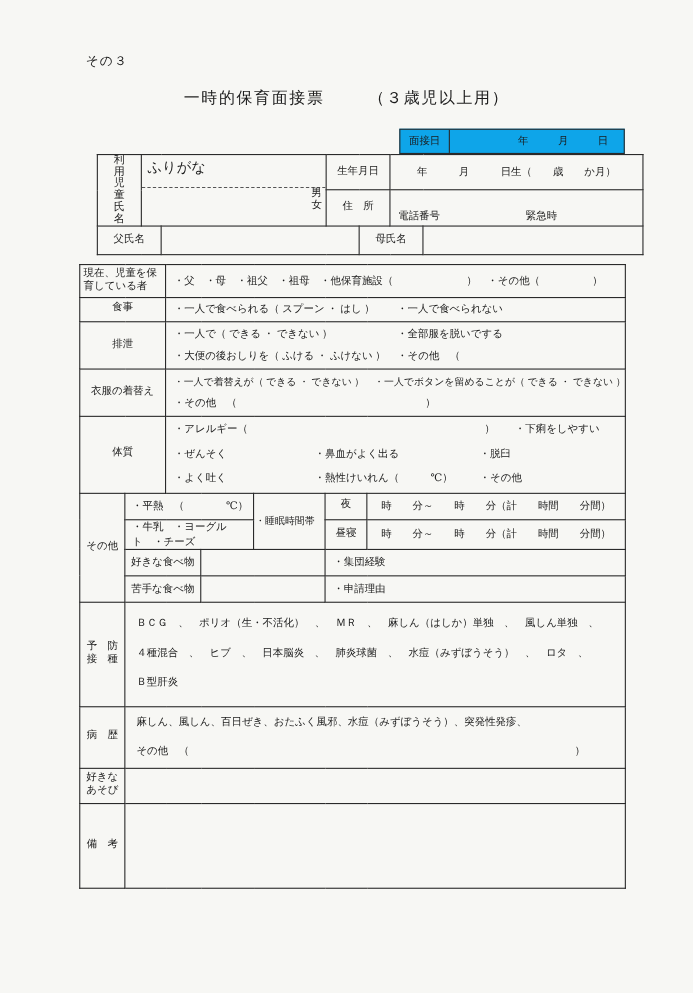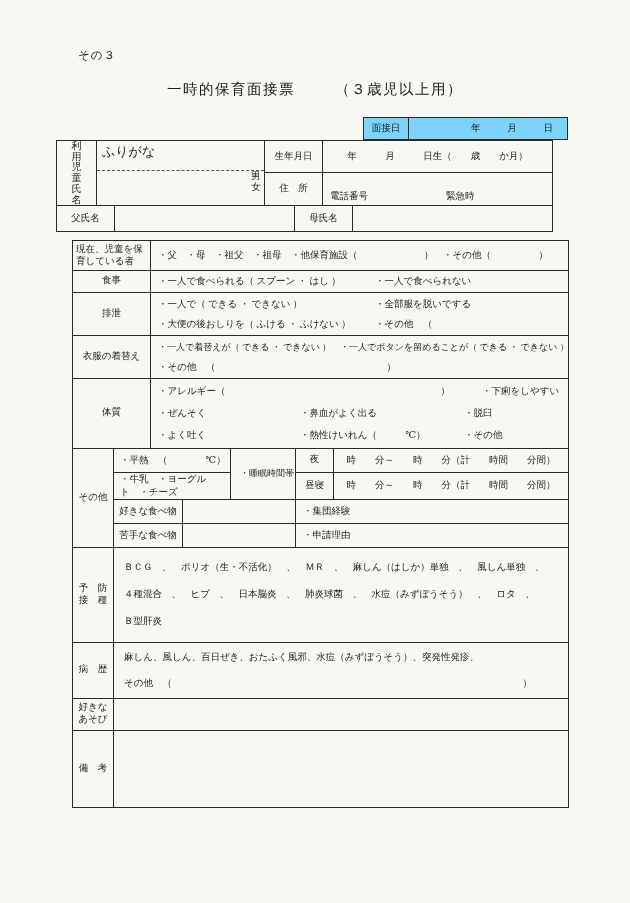--- a/index.html
+++ b/index.html
@@ -21,33 +21,33 @@
   }
   .title-row{
     position:absolute;top:80px;left:0;width:100%;
     text-align:center;font-size:14.5px;letter-spacing:1.5px;
   }
   .title-sub{margin-left:40px;}
   
   .ivbox{
     position:absolute;top:117px;left:363px;width:205px;height:23px;
     border:1px solid #2a2a2a;display:flex;box-sizing:border-box;
-    background:#7dd3fc;
+    background:#0ea5e9;
   }
   .iv-label{
     width:45px;border-right:1px solid #2a2a2a;
     display:flex;align-items:center;justify-content:center;
     font-size:9.5px;box-sizing:border-box;
   }
   .iv-value{
     flex:1;display:flex;align-items:center;justify-content:space-between;
     padding:0 14px 0 62px;font-size:9.5px;
   }
   table{border-collapse:collapse;table-layout:fixed;background:#f7f7f4;}
-  .t1{position:absolute;top:140px;left:56px;width:496px;}
+  .t1{position:absolute;top:140px;left:88px;width:496px;}
   .t2{position:absolute;top:240px;left:72px;width:496px;}
   td{
     border:1px solid #2a2a2a;
     font-size:9.5px;
     padding:0;vertical-align:middle;
     box-sizing:border-box;
     overflow:hidden;
   }
   .t1{border:1.5px solid #222;}
   .t2{border:1.5px solid #222;}
@@ -66,34 +66,34 @@
   .namearea{height:32px;position:relative;}
   .gender{
     position:absolute;right:3px;top:0px;
     width:10px;word-break:break-all;line-height:10.5px;font-size:9.5px;text-align:center;
   }
   .addr-cell{vertical-align:bottom;}
   .addr-line{display:flex;gap:78px;padding:0 0 2px 7px;font-size:9.5px;}
   .center{text-align:center;}
   
   .content{vertical-align:middle;padding:0 4px 0 7px;margin-top:24px;}
-  .line{display:flex;align-items:flex-start;white-space:nowrap;gap:14px;}
+  .line{display:flex;align-items:flex-start;white-space:nowrap;}
   .c-a{display:inline-block;width:203px;flex:0 0 203px;}
   .w290{flex:0 0 292px;display:flex;justify-content:space-between;}
   .w240{flex:0 0 238px;display:flex;justify-content:space-between;}
   .w410{flex:0 0 408px;display:flex;justify-content:space-between;}
   .c1{flex:0 0 128px;}
   .c2{flex:0 0 150px;}
   .gap18{margin-left:18px;}
   .lines2{line-height:20px;}
   .lines3{line-height:22px;}
   .small{font-size:9px;}
   .vacc{line-height:27px;padding-left:10px;white-space:nowrap;font-size:9.5px;}
   .hist{line-height:26px;padding-left:10px;white-space:nowrap;}
-  .sleepcell{font-size:9px;text-align:right;padding:0 1px;}
+  .sleepcell{font-size:9px;text-align:left;padding:0 1px;}
   .timecell{text-align:center;font-size:9.5px;white-space:nowrap;}
   .foodlbl{text-align:center;}
   .subitem{padding-left:6px;}
 </style>
 </head>
 <body>
 
 <div class="page">
 
   <div class="corner">その３</div>

